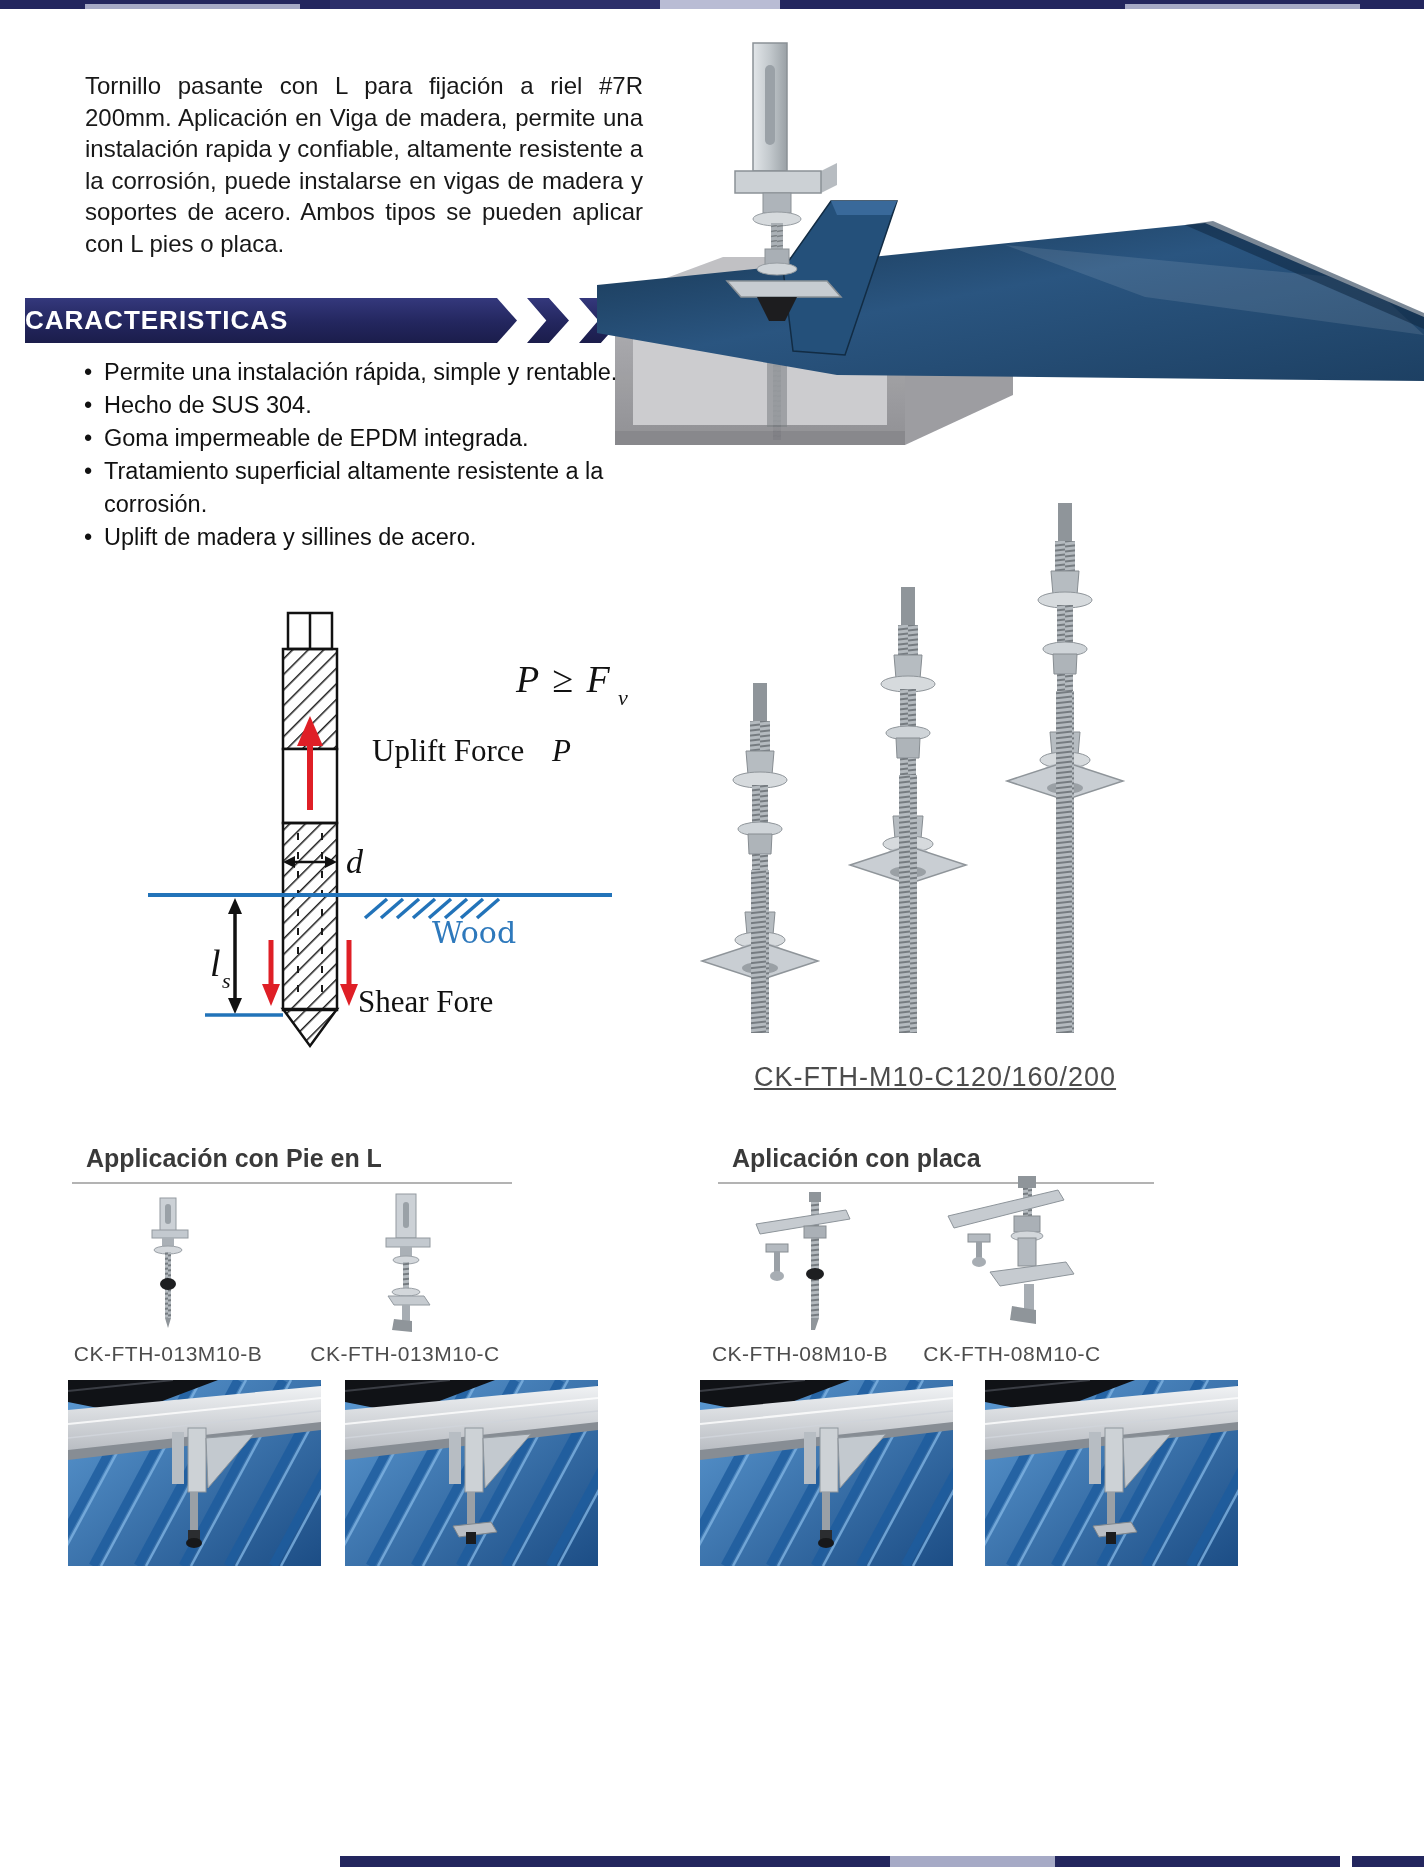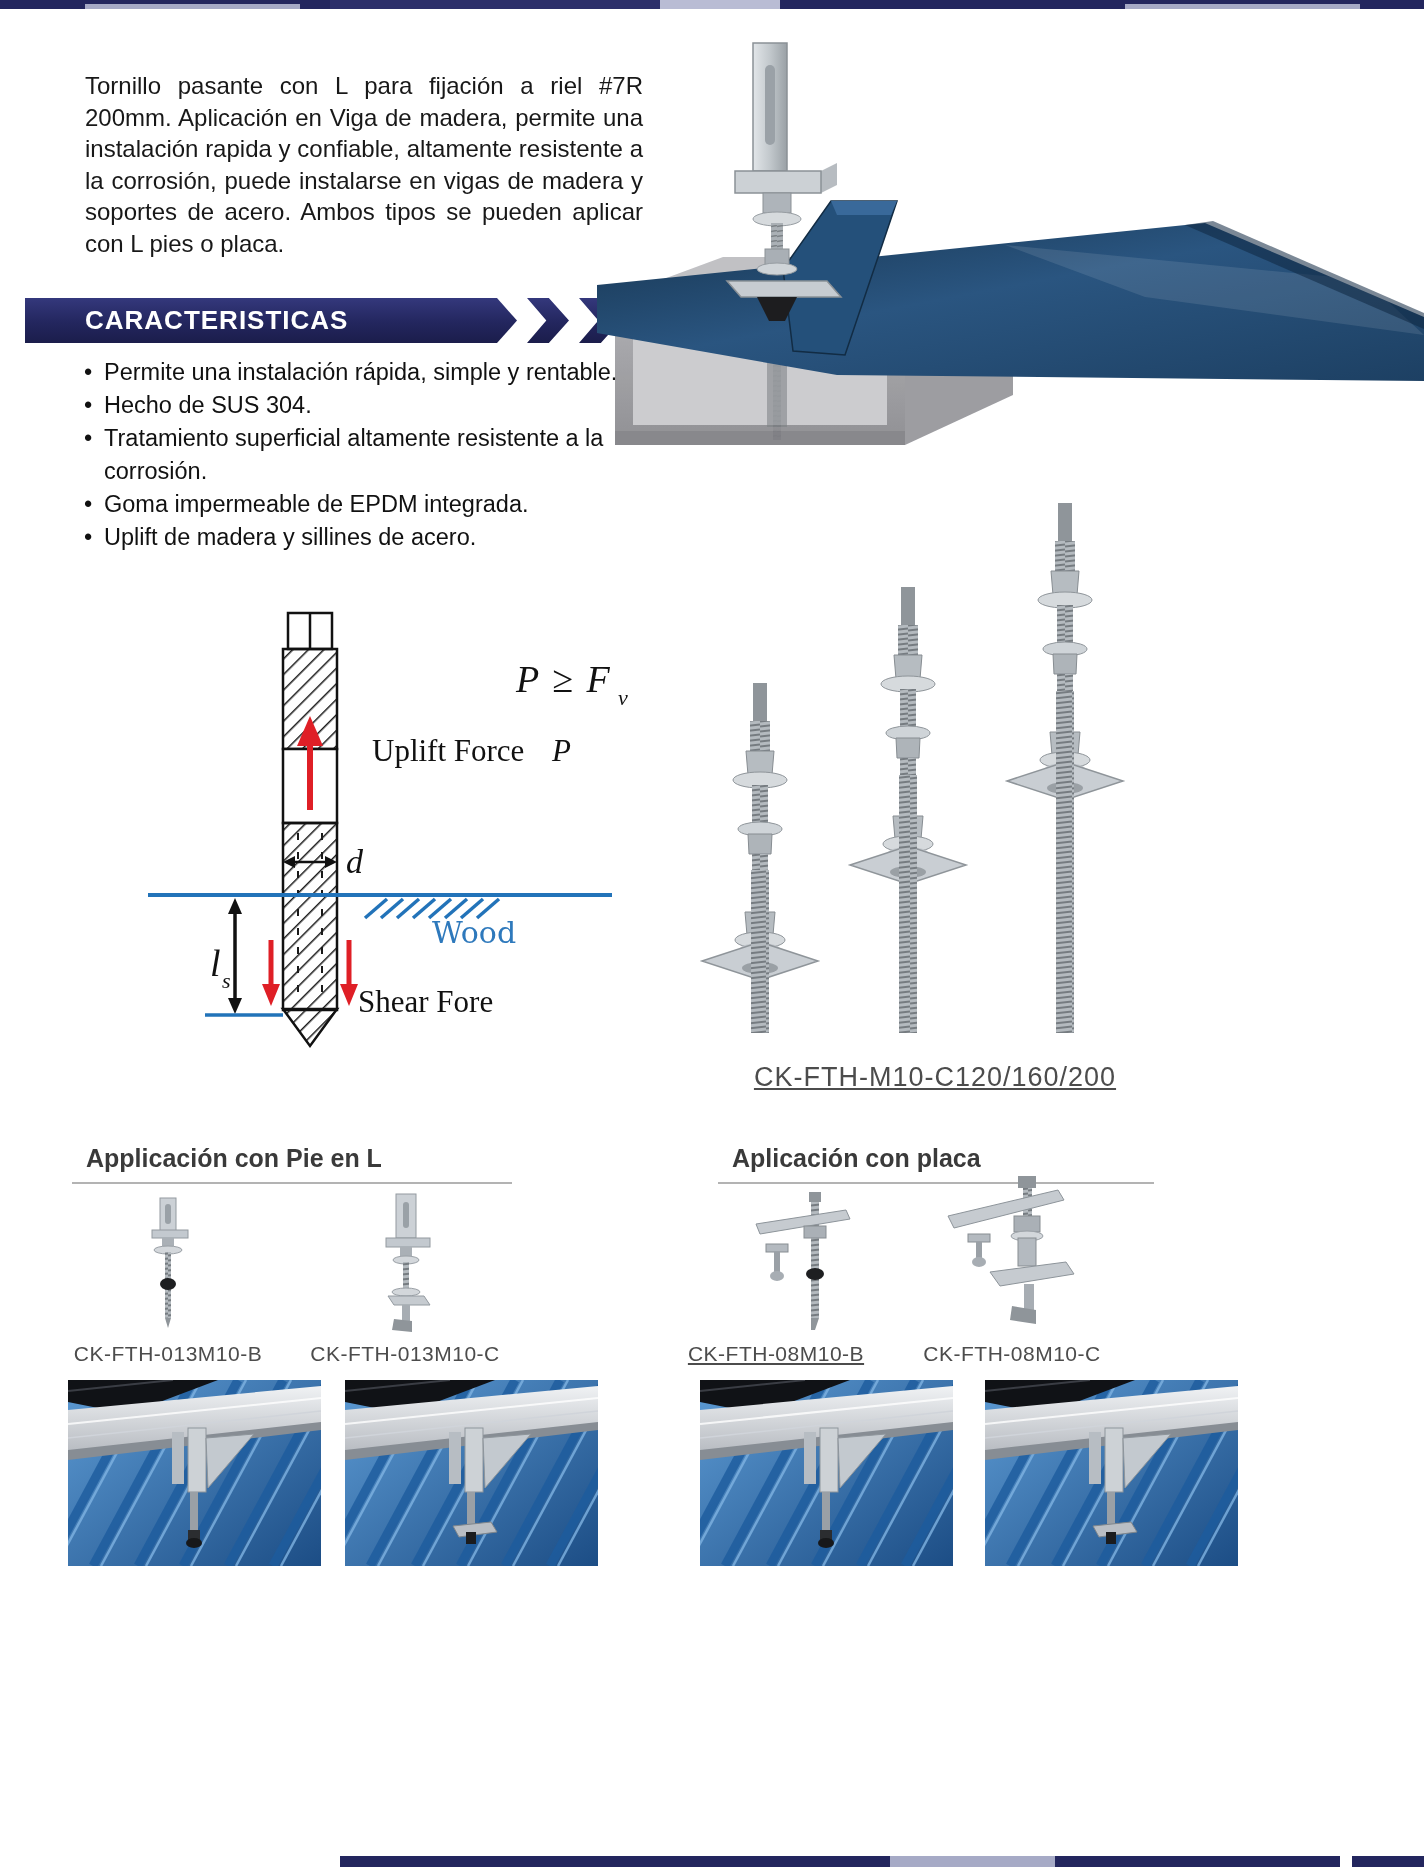--- a/index.html
+++ b/index.html
@@ -12,21 +12,21 @@
 
   
   .intro{left:85px;top:70px;width:558px;font-size:24px;line-height:31.5px;
          text-align:justify;color:#181818;}
 
   
   .banner{left:25px;top:298px;width:492px;height:45px;
           background:linear-gradient(180deg,#34387c 0%,#23265e 55%,#1b1d4b 100%);
           clip-path:polygon(0 0,calc(100% - 20px) 0,100% 50%,calc(100% - 20px) 100%,0 100%);
           color:#ffffff;font-weight:bold;font-size:26px;line-height:45px;
-          padding-left:60px;letter-spacing:1px;box-sizing:border-box;}
+          letter-spacing:1px;box-sizing:border-box;}
   .chev{top:298px;width:42px;height:45px;
         background:linear-gradient(180deg,#34387c 0%,#23265e 55%,#1b1d4b 100%);
         clip-path:polygon(0 0,52% 0,100% 50%,52% 100%,0 100%,46% 50%);}
   .chev1{left:527px;} .chev2{left:579px;}
 
   
   .features{left:82px;top:356px;width:572px;list-style:none;margin:0;padding:0;}
   .features li{position:relative;padding-left:22px;font-size:23.5px;line-height:33px;color:#111111;}
   .features li::before{content:"•";position:absolute;left:2px;top:0;}
 
@@ -62,22 +62,22 @@
 
   <div class="abs banner">
     <span>CARACTERISTICAS</span>
   </div>
   <div class="abs chev chev1"></div>
   <div class="abs chev chev2"></div>
 
   <ul class="abs features">
     <li>Permite una instalación rápida, simple y rentable.</li>
     <li>Hecho de SUS 304.</li>
+    <li>Goma impermeable de EPDM integrada.</li>
     <li>Tratamiento superficial altamente resistente a la corrosión.</li>
-    <li>Goma impermeable de EPDM integrada.</li>
     <li>Uplift de madera y sillines de acero.</li>
   </ul>
 
   <svg class="abs" style="left:585px;top:35px;" width="840" height="440" viewBox="0 0 840 440">
     <defs>
       <linearGradient id="beamGrad" x1="0" y1="0" x2="0" y2="1">
         <stop offset="0" stop-color="#ababaf"></stop>
           <stop offset="1" stop-color="#88888c"></stop>
       </linearGradient>
       <linearGradient id="roofGrad" x1="0" y1="0" x2="1" y2="1">
@@ -291,21 +291,21 @@
     <polygon points="52,100 128,90 136,102 62,114" fill="#c6cbd0" stroke="#8d949a"></polygon>
     <rect x="86" y="112" width="10" height="26" fill="#a7adb3"></rect>
     <polygon points="74,134 98,138 98,152 72,148" fill="#8f959a"></polygon>
     <rect x="30" y="62" width="22" height="8" fill="#b4bac0" stroke="#878d92"></rect>
     <rect x="38" y="70" width="6" height="16" fill="#9aa0a6"></rect>
     <ellipse cx="41" cy="90" rx="7" ry="5" fill="#a7adb3"></ellipse>
   </svg>
 
   <div class="abs pcode" style="left:68px;top:1342px;width:200px;">CK-FTH-013M10-B</div>
   <div class="abs pcode" style="left:305px;top:1342px;width:200px;">CK-FTH-013M10-C</div>
-  <div class="abs pcode" style="left:676px;top:1342px;width:200px;text-decoration:underline;">CK-FTH-08M10-B</div>
+  <div class="abs pcode" style="left:700px;top:1342px;width:200px;">CK-FTH-08M10-B</div>
   <div class="abs pcode" style="left:912px;top:1342px;width:200px;">CK-FTH-08M10-C</div>
 
   <svg width="0" height="0" style="position:absolute;">
     <defs>
       <linearGradient id="skyRoof" x1="0" y1="0" x2="1" y2="1">
         <stop offset="0" stop-color="#5d9bd4"></stop>
           <stop offset="1" stop-color="#1c4d85"></stop>
       </linearGradient>
       <linearGradient id="railGrad" x1="0" y1="0" x2="0" y2="1">
         <stop offset="0" stop-color="#f0f2f4"></stop>

